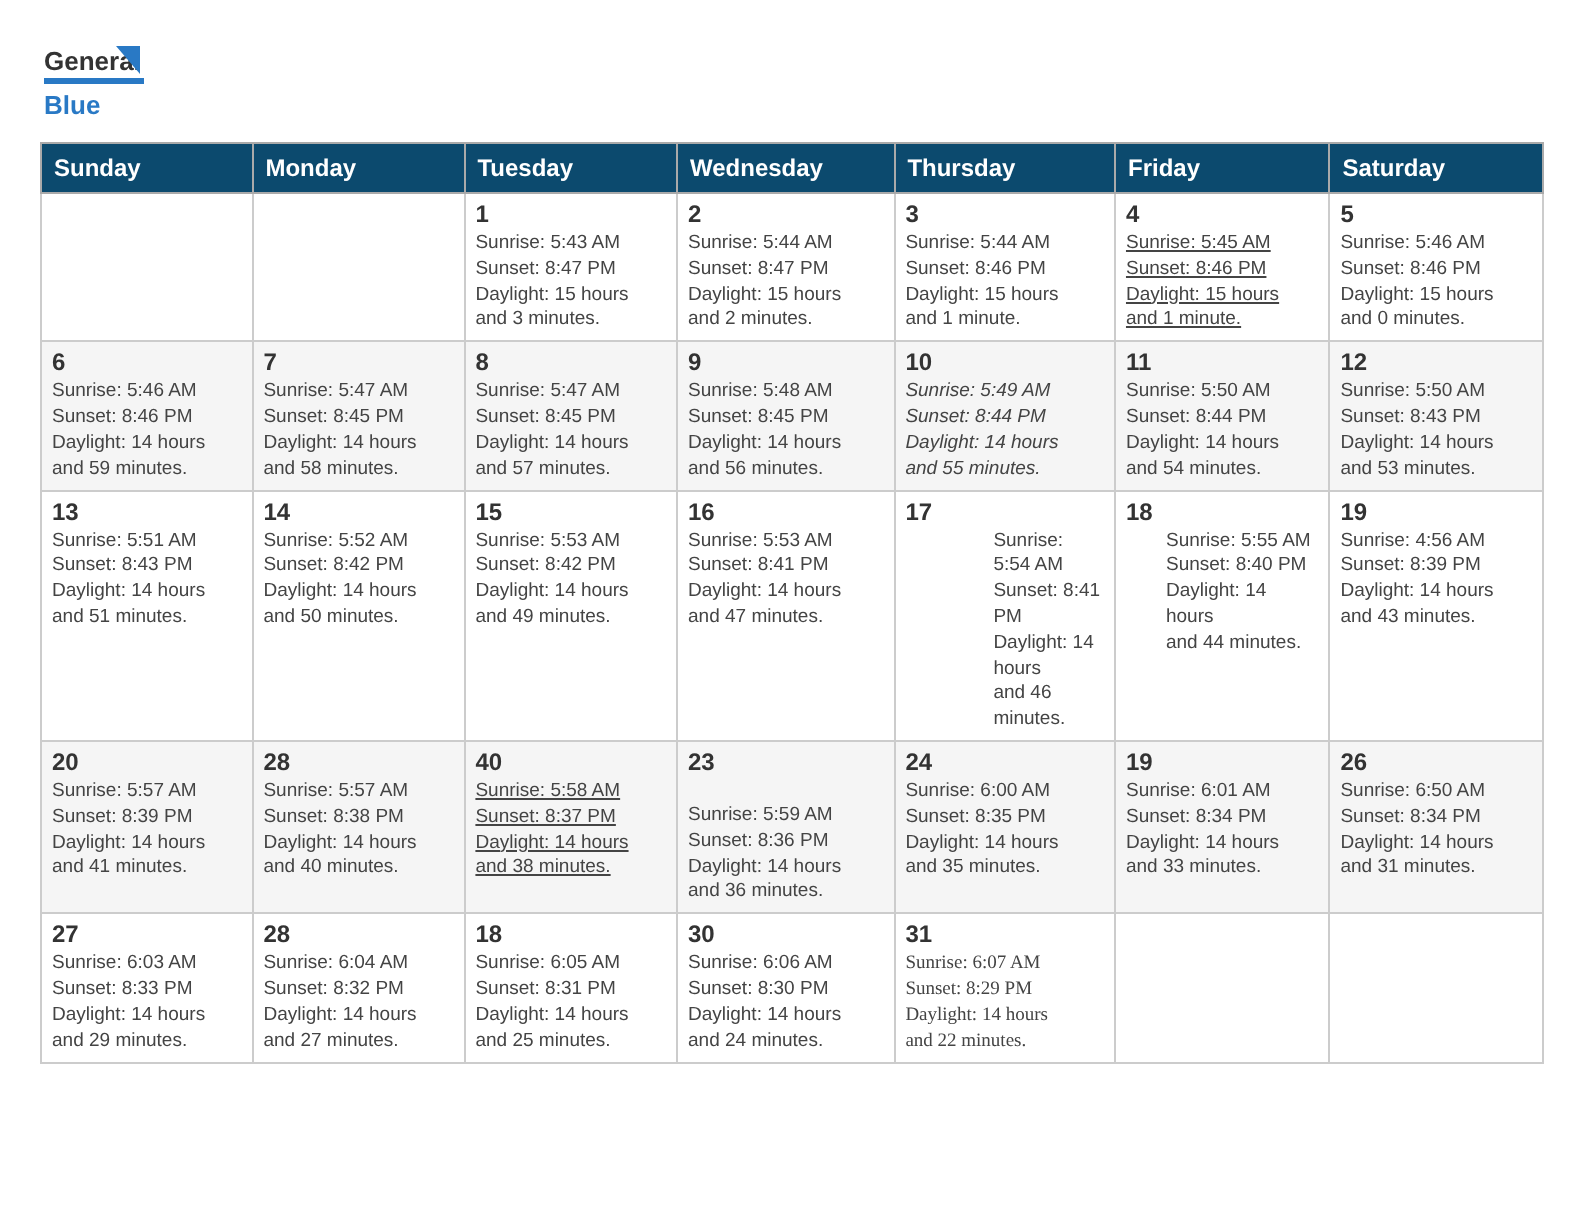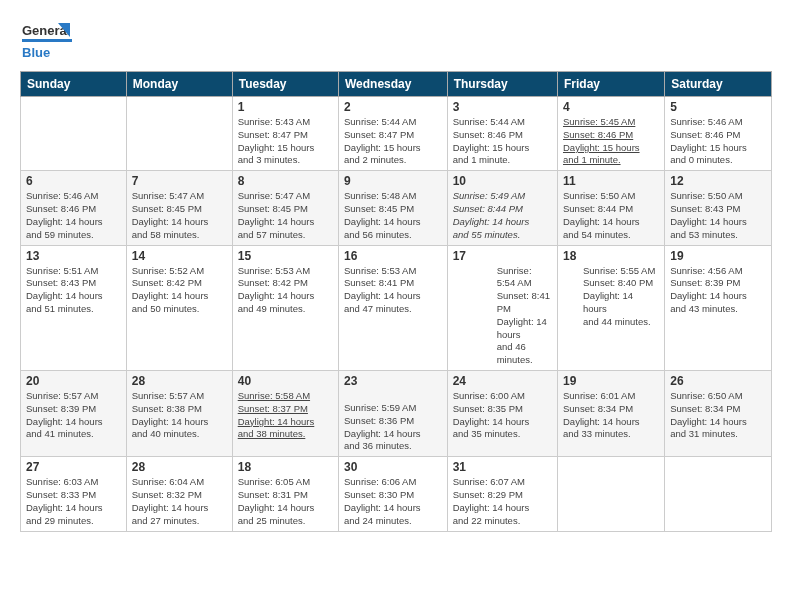--- a/index.html
+++ b/index.html
@@ -331,21 +331,21 @@
           </td>
           <td>
             <div class="day-number">30</div>
             <div class="day-info" style="white-space: pre-line;">Sunrise: 6:06 AM
 Sunset: 8:30 PM
 Daylight: 14 hours
 and 24 minutes.</div>
           </td>
           <td>
             <div class="day-number">31</div>
-            <div class="day-info" style="white-space: pre-line;">Sunrise: 6:07 AM
+            <div class="day-info" style="white-space: pre-line; font-family: Liberation Serif, serif;">Sunrise: 6:07 AM
 Sunset: 8:29 PM
 Daylight: 14 hours
 and 22 minutes.</div>
           </td>
           <td></td>
           <td></td>
         </tr>
       </tbody>
   </table>
 </div>

